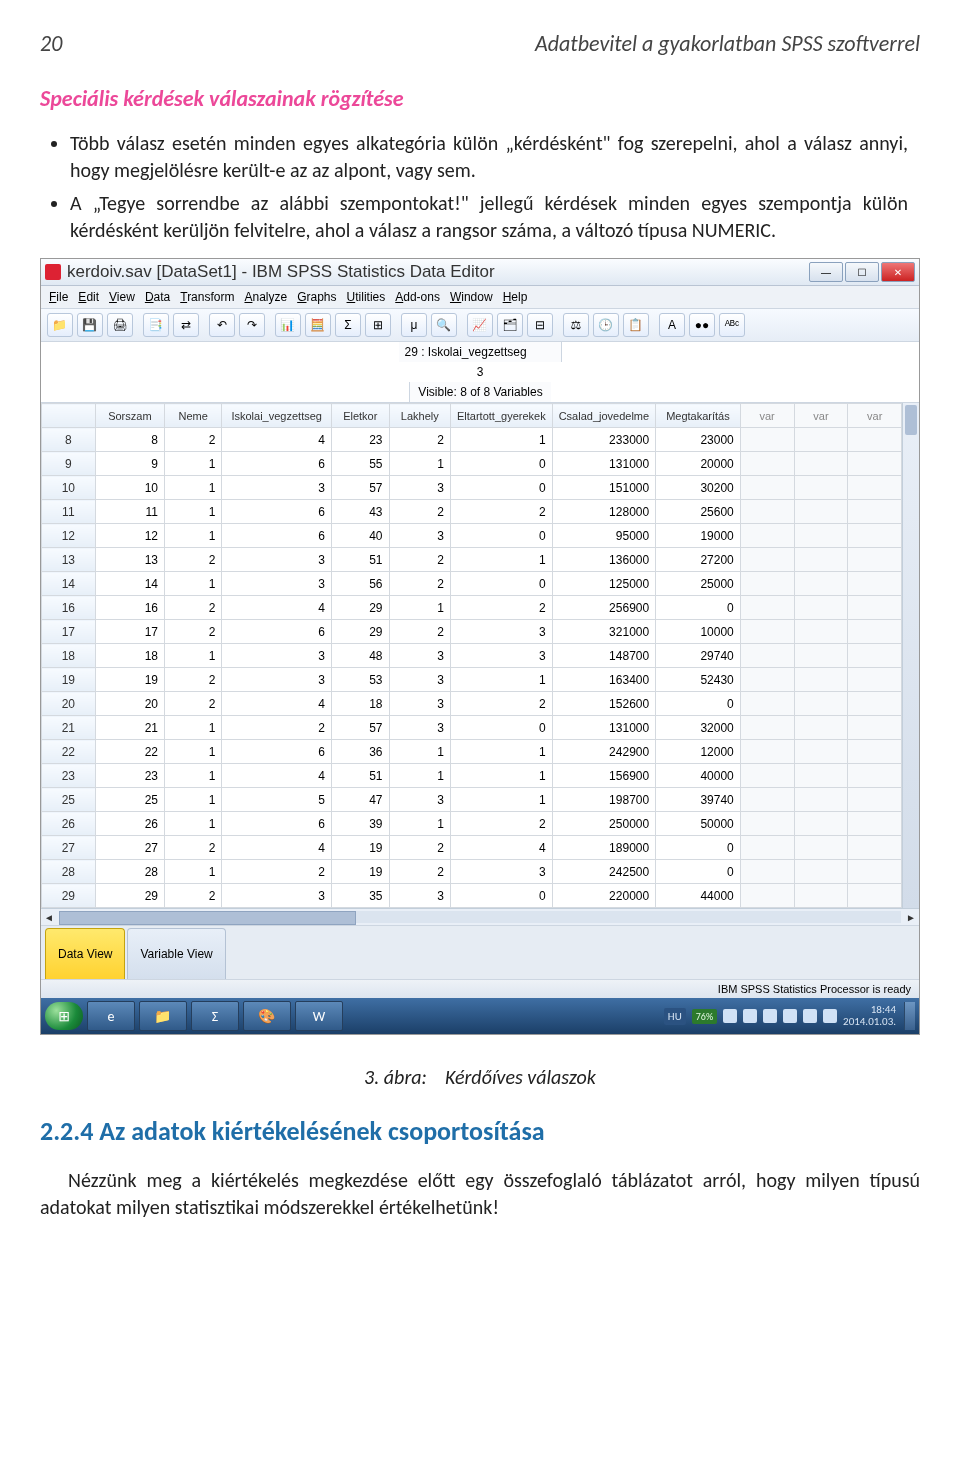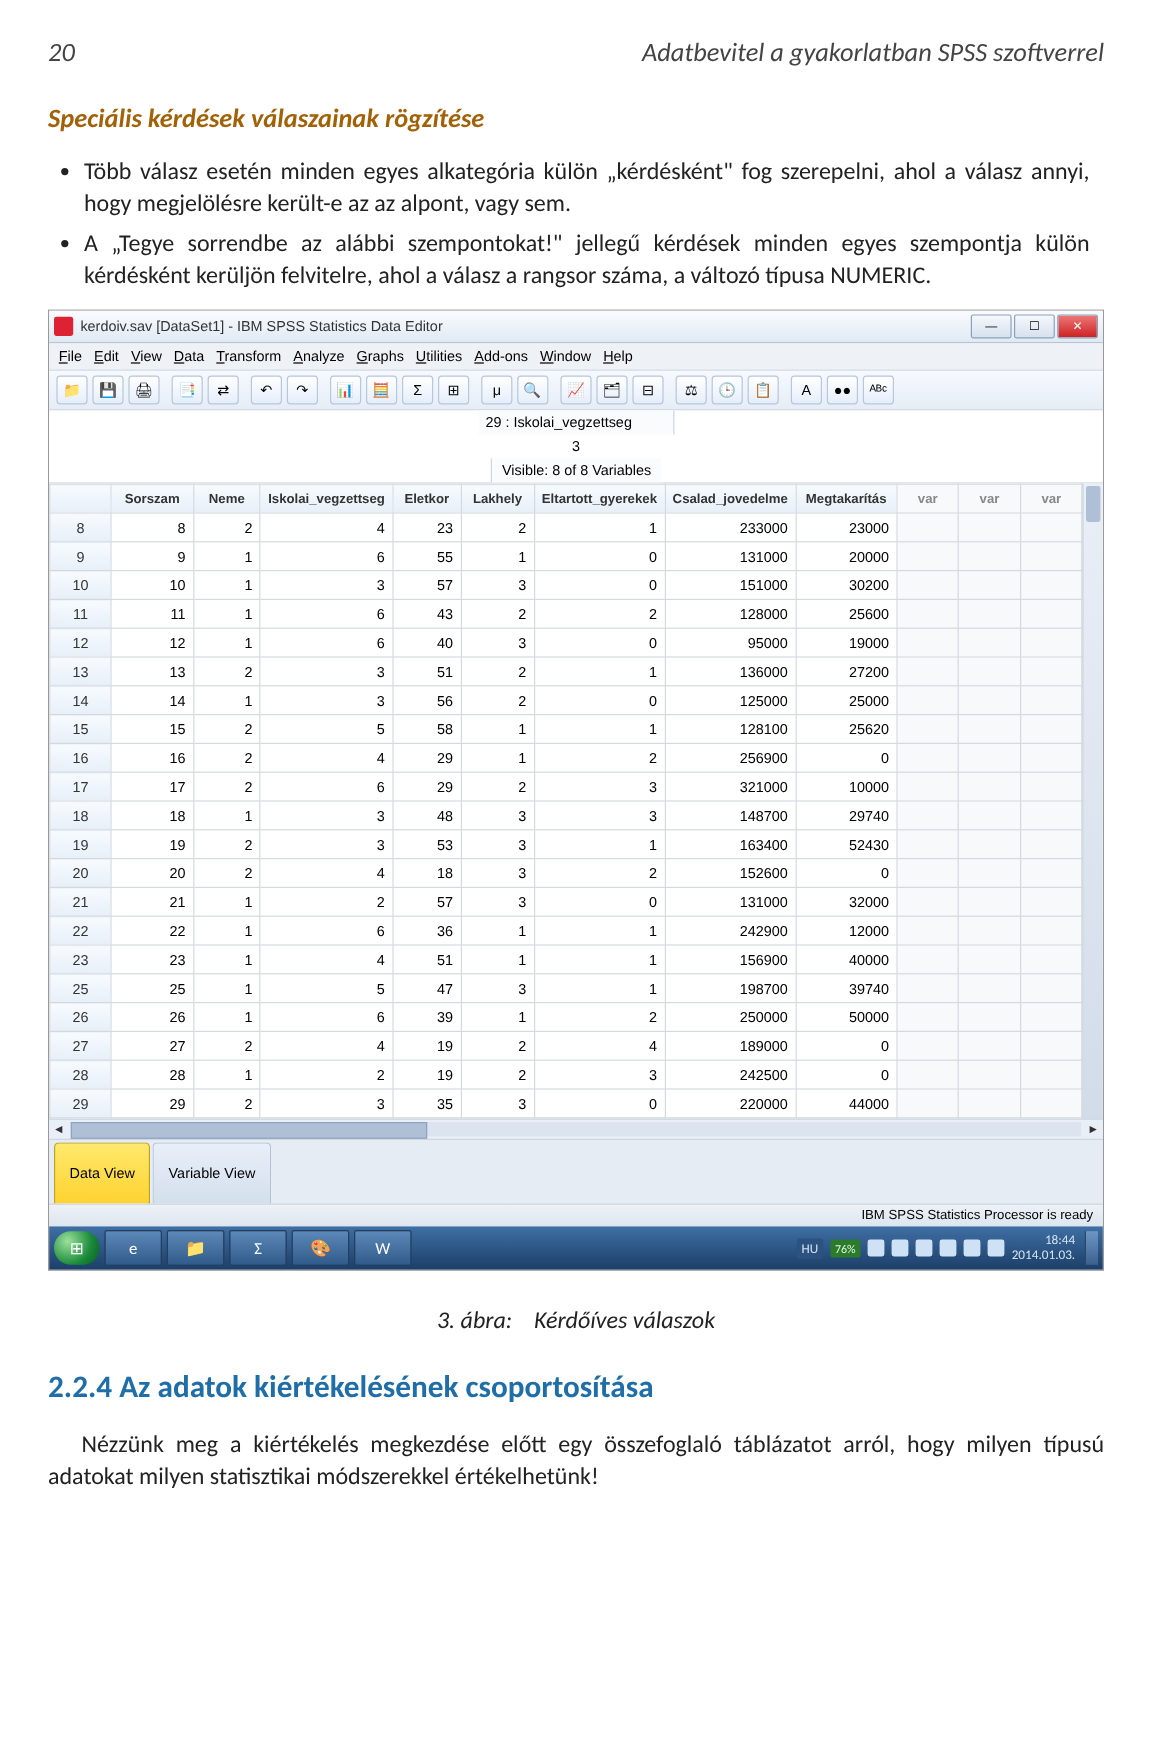--- a/index.html
+++ b/index.html
@@ -18,21 +18,21 @@
     justify-content: space-between;
     font-style: italic;
     font-size: 22px;
     color: #444;
     margin-bottom: 28px;
   }
   .section-title {
     font-style: italic;
     font-weight: bold;
     font-size: 22px;
-    color: #a16207;
+    color: #ec4899;
     margin-bottom: 18px;
   }
   .bullets {
     padding-left: 30px;
     margin: 0 12px 14px 0;
   }
   .bullets li {
     text-align: justify;
     font-size: 20px;
     line-height: 1.35;
@@ -77,21 +77,21 @@
     padding: 0 4px;
     border-bottom: 1px solid #b9c4d3;
   }
   .spss-titlebar .app-icon {
     width: 16px; height: 16px;
     background: #d23; border-radius: 2px;
     margin-right: 6px;
   }
   .spss-titlebar .title {
     flex: 1;
-    font-size: 12px;
+    font-size: 17px;
     color: #333;
   }
   .win-buttons { display: flex; gap: 2px; }
   .win-btn {
     width: 32px; height: 18px;
     background: linear-gradient(#f5f8fb,#d7e1ee);
     border: 1px solid #8aa1bd;
     border-radius: 2px;
     display: flex; align-items: center; justify-content: center;
     font-size: 10px;
@@ -166,21 +166,21 @@
     padding: 2px 6px;
     height: 19px;
     text-align: right;
     white-space: nowrap;
     overflow: hidden;
   }
   .spss-table th {
     background: linear-gradient(#f7fbff,#e7eff8);
     color: #333;
     text-align: center;
-    font-weight: bold;
+    font-weight: normal;
     font-size: 11px;
   }
   .spss-table th.var, .spss-table td.var {
     color: #888;
     text-align: center;
     background: #f7f9fb;
   }
   .spss-table .rownum {
     background: linear-gradient(#f7fbff,#e7eff8);
     text-align: center;
@@ -502,34 +502,20 @@
                 <td>56</td>
                 <td>2</td>
                 <td>0</td>
                 <td>125000</td>
                 <td>25000</td>
                 <td class="var"></td>
                 <td class="var"></td>
                 <td class="var"></td>
               </tr>
               <tr>
-                <td class="rownum">15</td>
-                <td>15</td>
-                <td>2</td>
-                <td>5</td>
-                <td>58</td>
-                <td>1</td>
-                <td>1</td>
-                <td>128100</td>
-                <td>25620</td>
-                <td class="var"></td>
-                <td class="var"></td>
-                <td class="var"></td>
-              </tr>
-              <tr>
                 <td class="rownum">16</td>
                 <td>16</td>
                 <td>2</td>
                 <td>4</td>
                 <td>29</td>
                 <td>1</td>
                 <td>2</td>
                 <td>256900</td>
                 <td>0</td>
                 <td class="var"></td>

